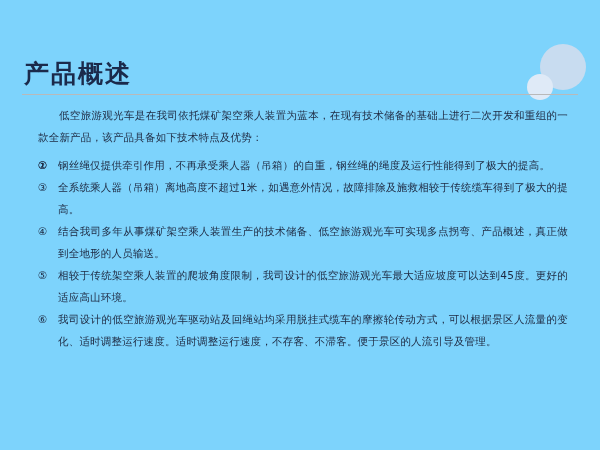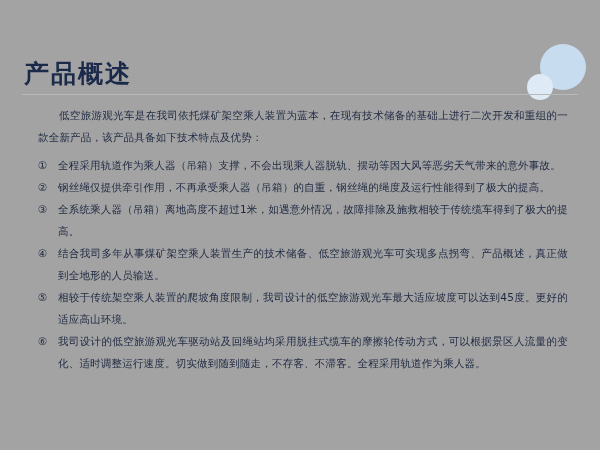--- a/index.html
+++ b/index.html
@@ -10,21 +10,21 @@
     width: 600px;
     height: 450px;
     background: #ffffff;
     font-family: "DejaVu Sans", "Liberation Sans", sans-serif;
     overflow: hidden;
     position: relative;
   }
   .slide {
     position: absolute;
     inset: 0;
-    background: #a3a3a3;
+    background: #7dd3fc;
   }
   
   .deco-circle-large {
     position: absolute;
     right: 14px;
     top: 44px;
     width: 46px;
     height: 46px;
     border-radius: 50%;
     background: #c8dcf0;
@@ -105,38 +105,37 @@
 
   <div class="title">产品概述</div>
   <div class="title-rule"></div>
 
   <div class="body-area">
     <p class="intro">低空旅游观光车是在我司依托煤矿架空乘人装置为蓝本，在现有技术储备的基础上进行二次开发和重组的一款全新产品，该产品具备如下技术特点及优势：</p>
 
     <ol class="points">
       <li>
         <span class="marker">①</span>
-        <span>全程采用轨道作为乘人器（吊箱）支撑，不会出现乘人器脱轨、摆动等因大风等恶劣天气带来的意外事故。</span>
       </li>
       <li>
         <span class="marker">②</span>
         <span>钢丝绳仅提供牵引作用，不再承受乘人器（吊箱）的自重，钢丝绳的绳度及运行性能得到了极大的提高。</span>
       </li>
       <li>
         <span class="marker">③</span>
         <span>全系统乘人器（吊箱）离地高度不超过1米，如遇意外情况，故障排除及施救相较于传统缆车得到了极大的提高。</span>
       </li>
       <li>
         <span class="marker">④</span>
         <span>结合我司多年从事煤矿架空乘人装置生产的技术储备、低空旅游观光车可实现多点拐弯、产品概述，真正做到全地形的人员输送。</span>
       </li>
       <li>
         <span class="marker">⑤</span>
         <span>相较于传统架空乘人装置的爬坡角度限制，我司设计的低空旅游观光车最大适应坡度可以达到45度。更好的适应高山环境。</span>
       </li>
       <li>
         <span class="marker">⑥</span>
-        <span>我司设计的低空旅游观光车驱动站及回绳站均采用脱挂式缆车的摩擦轮传动方式，可以根据景区人流量的变化、适时调整运行速度。切实做到随到随走，不存客、不滞客。全程采用轨道作为乘人器。</span>
+        <span>我司设计的低空旅游观光车驱动站及回绳站均采用脱挂式缆车的摩擦轮传动方式，可以根据景区人流量的变化、适时调整运行速度。适时调整运行速度，不存客、不滞客。便于景区的人流引导及管理。</span>
       </li>
     </ol>
   </div>
 
 </div>
 
 </body></html>

